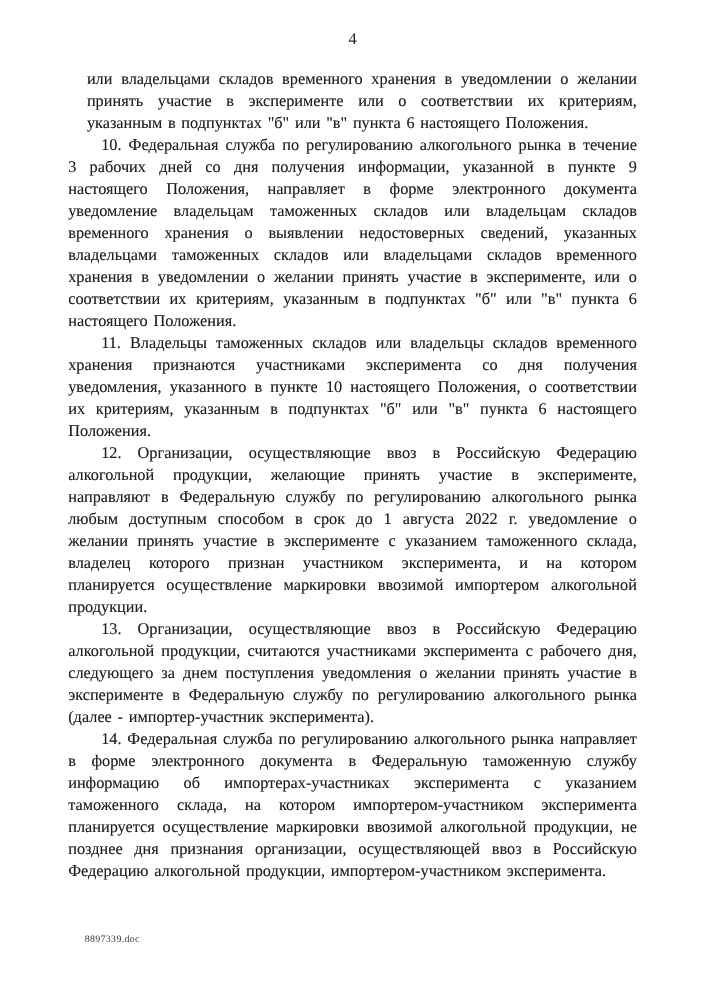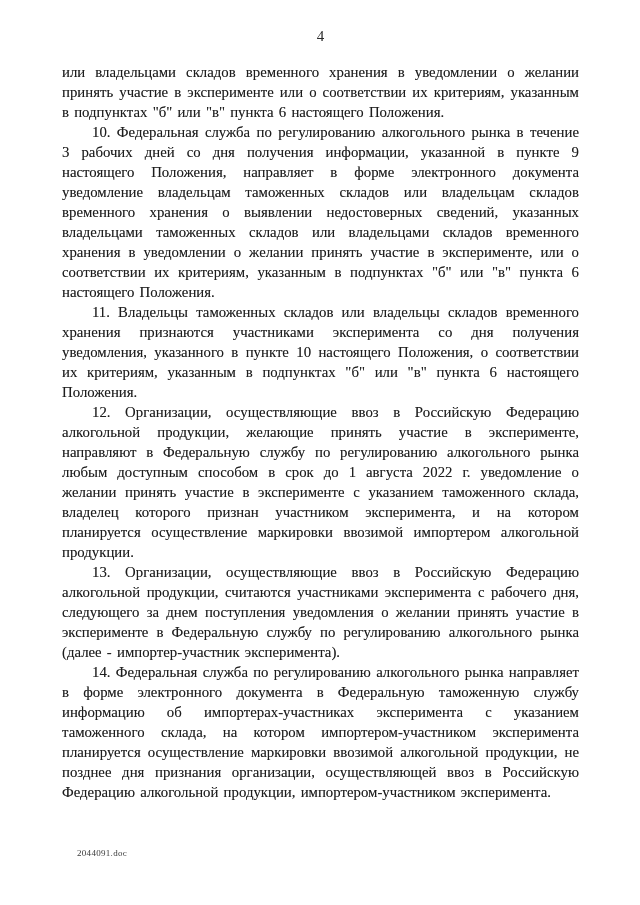--- a/index.html
+++ b/index.html
@@ -41,20 +41,21 @@
     font-size: 14.8px;
     line-height: 20px;
     text-align: justify;
     text-indent: 30px;
     word-spacing: 1.5px;
     color: #1e1e1e;
     text-shadow: 0 0 0.5px rgba(30,30,30,0.45);
   }
   .para.no-indent {
     text-indent: 0;
+    margin-left: 17px;
   }
   .footer {
     position: absolute;
     left: 77px;
     top: 848px;
     font-size: 9px;
     letter-spacing: 0.3px;
     color: #3a3a3a;
   }
 </style>
@@ -66,14 +67,14 @@
 
   <div class="body-text">
       <p class="para no-indent">или владельцами складов временного хранения в уведомлении о желании принять участие в эксперименте или о соответствии их критериям, указанным в подпунктах "б" или "в" пункта 6 настоящего Положения.</p>
       <p class="para">10. Федеральная служба по регулированию алкогольного рынка в течение 3 рабочих дней со дня получения информации, указанной в пункте 9 настоящего Положения, направляет в форме электронного документа уведомление владельцам таможенных складов или владельцам складов временного хранения о выявлении недостоверных сведений, указанных владельцами таможенных складов или владельцами складов временного хранения в уведомлении о желании принять участие в эксперименте, или о соответствии их критериям, указанным в подпунктах "б" или "в" пункта 6 настоящего Положения.</p>
       <p class="para">11. Владельцы таможенных складов или владельцы складов временного хранения признаются участниками эксперимента со дня получения уведомления, указанного в пункте 10 настоящего Положения, о соответствии их критериям, указанным в подпунктах "б" или "в" пункта 6 настоящего Положения.</p>
       <p class="para">12. Организации, осуществляющие ввоз в Российскую Федерацию алкогольной продукции, желающие принять участие в эксперименте, направляют в Федеральную службу по регулированию алкогольного рынка любым доступным способом в срок до 1 августа 2022 г. уведомление о желании принять участие в эксперименте с указанием таможенного склада, владелец которого признан участником эксперимента, и на котором планируется осуществление маркировки ввозимой импортером алкогольной продукции.</p>
       <p class="para">13. Организации, осуществляющие ввоз в Российскую Федерацию алкогольной продукции, считаются участниками эксперимента с рабочего дня, следующего за днем поступления уведомления о желании принять участие в эксперименте в Федеральную службу по регулированию алкогольного рынка (далее - импортер-участник эксперимента).</p>
       <p class="para">14. Федеральная служба по регулированию алкогольного рынка направляет в форме электронного документа в Федеральную таможенную службу информацию об импортерах-участниках эксперимента с указанием таможенного склада, на котором импортером-участником эксперимента планируется осуществление маркировки ввозимой алкогольной продукции, не позднее дня признания организации, осуществляющей ввоз в Российскую Федерацию алкогольной продукции, импортером-участником эксперимента.</p>
     </div>
 
-  <div class="footer">2044091.doc</div>
+  <div class="footer">8897339.doc</div>
 </div>
 
 </body></html>

